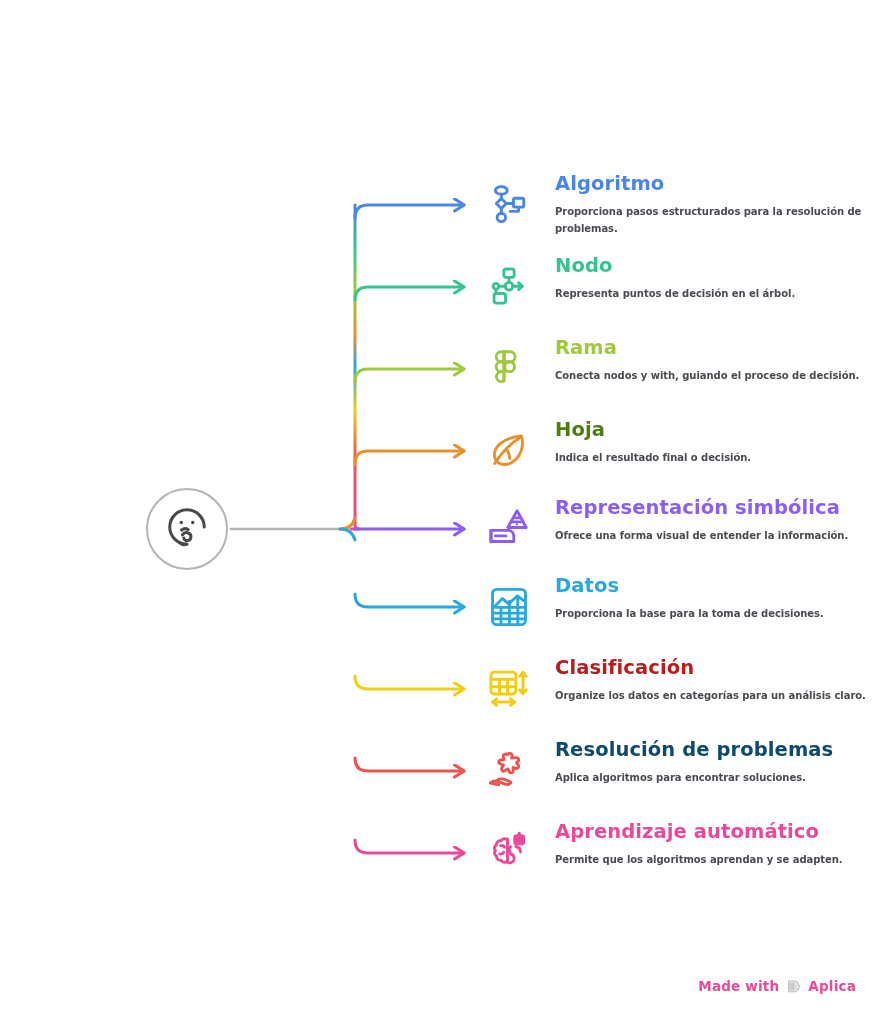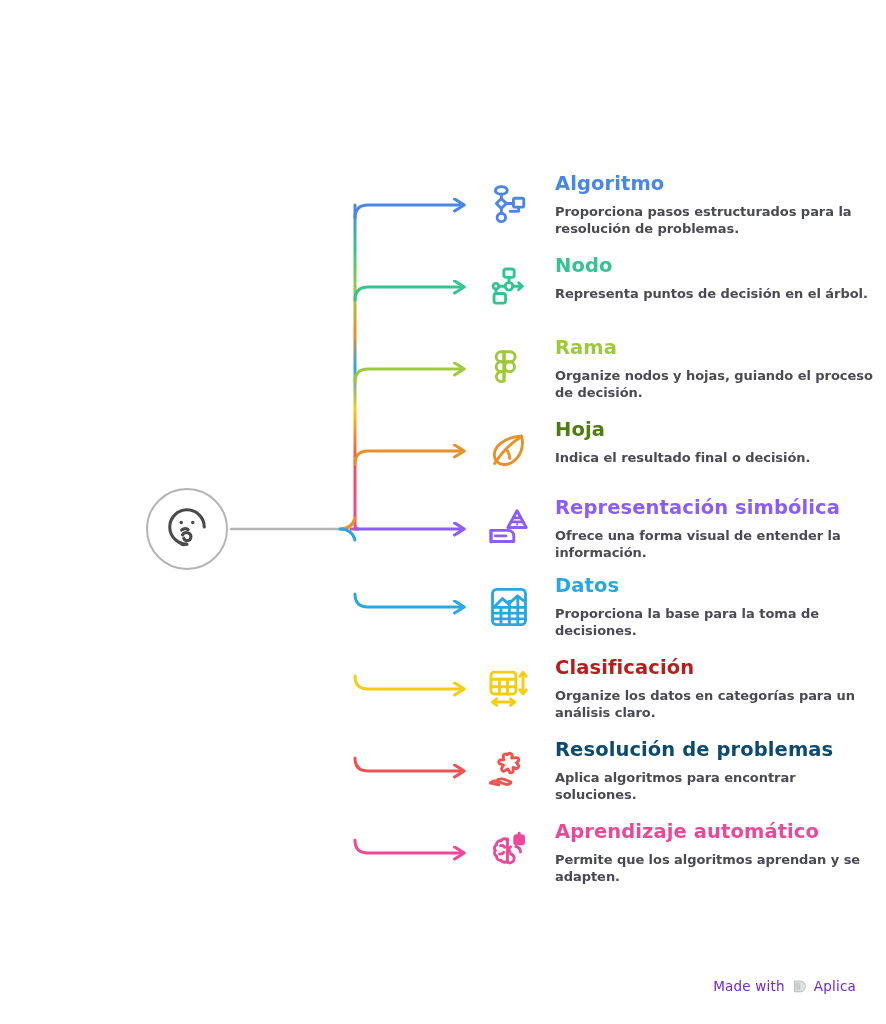--- a/index.html
+++ b/index.html
@@ -63,38 +63,38 @@
   }
   .row .ttl {
     font-size: 19.5px;
     font-weight: bold;
     line-height: 24px;
     letter-spacing: 0.1px;
     margin: 0 0 7px 0;
     white-space: nowrap;
   }
   .row .dsc {
-    font-size: 13px;
+    font-size: 10px;
     font-weight: bold;
     line-height: 17px;
     color: #4a4a52;
     margin: 0;
     letter-spacing: -0.05px;
   }
   
   .footer {
     position: absolute;
     right: 30px;
     bottom: 30px;
     display: flex;
     align-items: center;
     gap: 7px;
-    color: #6d28d9;
+    color: #ec4899;
     font-size: 13.5px;
-    font-weight: normal;
+    font-weight: bold;
     letter-spacing: 0.2px;
   }
 </style>
 </head>
 <body>
 
 <div id="canvas">
 
   <svg id="wires" viewBox="0 0 886 1024">
     <defs>
@@ -213,21 +213,21 @@
         <path d="M9.4 3 h3.2 a2.6 2.6 0 0 1 0 5.2 h-3.2 Z"></path>
         <path d="M9.4 3 h-1.5 a2.6 2.6 0 0 0 0 5.2 h1.5 Z"></path>
         <path d="M9.4 8.2 h-1.5 a2.6 2.6 0 0 0 0 5.2 h1.5 Z"></path>
         <circle cx="12.3" cy="10.8" r="2.6"></circle>
         <path d="M9.4 13.4 h-1.5 a2.6 2.6 0 1 0 1.5 4.8 Z"></path>
         <path d="M9.4 3 v15.2"></path>
       </svg>
     </span>
     <div class="txt">
       <div class="ttl" style="color:#9fc93c">Rama</div>
-      <div class="dsc">Organize nodos y hojas, guiando el proceso de decisión.</div>
+      <div class="dsc">Conecta nodos y with, guiando el proceso de decisión.</div>
     </div>
   </div>
 
   <div class="row" style="top:422px" id="row-3">
     <span class="icon-wrap">
       <svg width="46" height="46" viewBox="0 0 24 24" fill="none" stroke="#e8902a" stroke-width="1.5" stroke-linecap="round" stroke-linejoin="round">
         <path d="M18.5 4.2c1.6 5.6-.6 11.3-5.3 13.9-3.1 1.7-6.6 1.1-8.1-1.4-1.6-2.6-.5-6.4 2.5-8.7 3.3-2.5 7.6-3.6 10.9-3.8z"></path>
         <path d="M17.8 5c-3.6 2.2-8.9 6.6-13.3 13.5"></path>
         <path d="M11.2 11.9c.7 1.2 1.1 2.6 1.2 4"></path>
       </svg>

